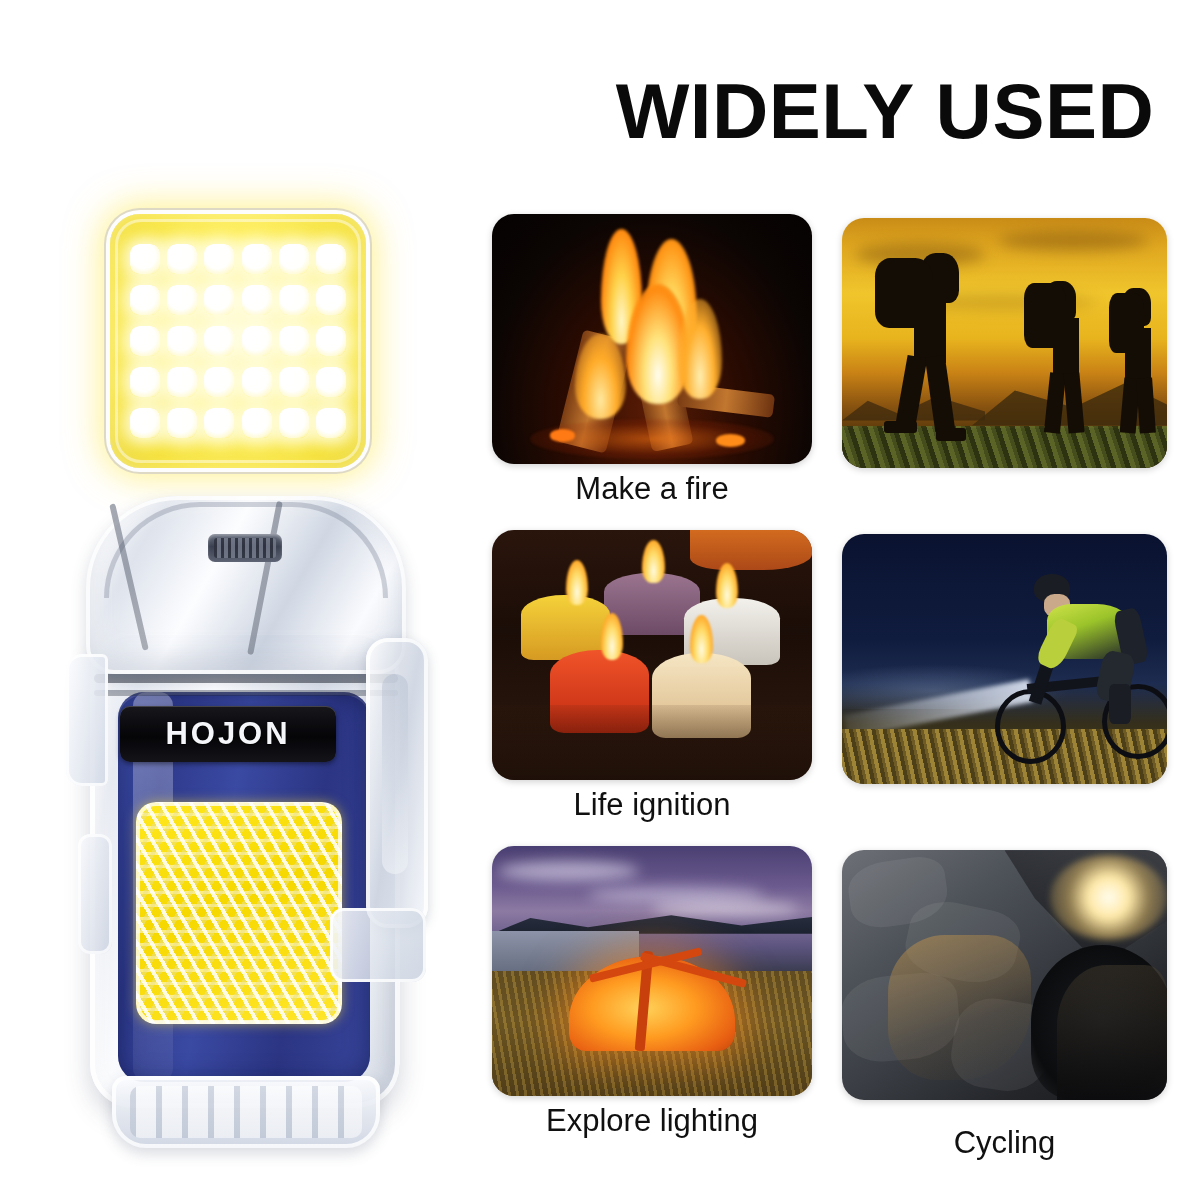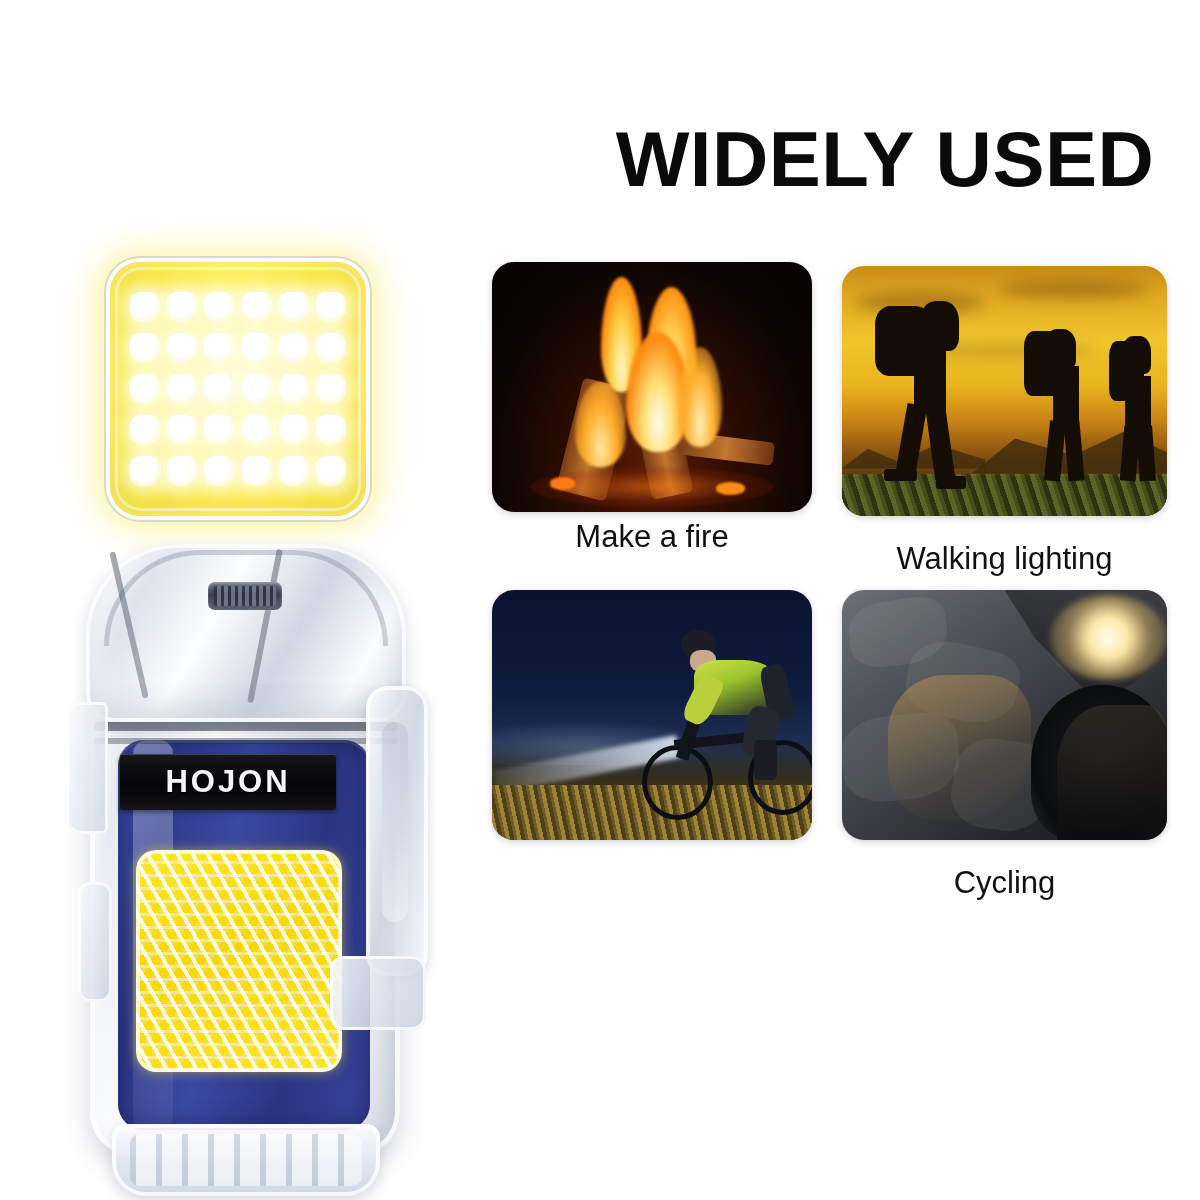--- a/index.html
+++ b/index.html
@@ -3,21 +3,21 @@
 <meta charset="utf-8">
 <style>
   * { margin:0; padding:0; box-sizing:border-box; }
   html,body { width:1200px; height:1200px; }
   body {
     background:#ffffff;
     font-family:"Liberation Sans", sans-serif;
     position:relative;
     overflow:hidden;
   }
-  .stage { position:absolute; inset:0;margin-top:48px; }
+  .stage { position:absolute; inset:0; }
 
   
   #page-title {
     position:absolute;
     left:600px; top:72px; width:570px;
     text-align:center;
     font-size:78px;
     font-weight:bold;
     letter-spacing:0.5px;
     color:#0a0a0a;
@@ -91,21 +91,21 @@
   }
   .core-blue::after{
     content:"";
     position:absolute; left:6%; top:0; width:16%; height:100%;
     background:linear-gradient(180deg, rgba(255,255,255,.32), rgba(255,255,255,.05));
     border-radius:14px;
   }
   
   #brand-plate {
     position:absolute; left:90px; top:228px; width:216px; height:56px;
-    border-radius:2px;
+    border-radius:10px;
     background:linear-gradient(180deg,#17171c 0%,#050508 55%,#141419 100%);
     box-shadow:0 2px 5px rgba(0,0,0,.45), inset 0 1px 0 rgba(255,255,255,.2);
     display:flex; align-items:center; justify-content:center;
   }
   #brand-text {
     color:#f4f6fa;
     font-size:31px;
     font-weight:bold;
     letter-spacing:3px;
     text-shadow:0 1px 1px rgba(0,0,0,.9);
@@ -398,23 +398,44 @@
         <div class="hiker" style="left:65%;top:40%;width:8%;height:26%;"></div>
         <div class="hiker" style="left:63%;top:62%;width:5%;height:24%;transform:rotate(6deg);"></div>
         <div class="hiker" style="left:69%;top:62%;width:5%;height:24%;transform:rotate(-5deg);"></div>
 
         <div class="hiker" style="left:86%;top:28%;width:9%;height:15%;border-radius:40% 40% 22% 22%;"></div>
         <div class="hiker" style="left:82%;top:30%;width:11%;height:24%;border-radius:24% 28% 16% 20%;"></div>
         <div class="hiker" style="left:87%;top:44%;width:8%;height:24%;"></div>
         <div class="hiker" style="left:86%;top:64%;width:5%;height:22%;transform:rotate(5deg);"></div>
         <div class="hiker" style="left:91%;top:64%;width:5%;height:22%;transform:rotate(-4deg);"></div>
       </div>
-      <div class="caption">Walking lighting</div>
-    </div>
-
+    </div>
+
+    <div class="use-case uc-candle">
+      <div class="photo sc-candle">
+        <div style="position:absolute;left:62%;top:0;width:38%;height:16%;background:linear-gradient(180deg,#f07a22,#c4521a);opacity:.85;border-radius:0 0 40% 30%;"></div>
+
+        <div class="cnd" style="left:35%;top:17%;width:30%;height:25%;background:linear-gradient(180deg,#9b7590,#6d4a66);"></div>
+        <div class="flame" style="left:47%;top:4%;width:7%;height:17%;"></div>
+
+        <div class="cnd" style="left:9%;top:26%;width:28%;height:26%;background:linear-gradient(180deg,#f5d23a,#d69a22);"></div>
+        <div class="flame" style="left:23%;top:12%;width:7%;height:18%;"></div>
+
+        <div class="cnd" style="left:60%;top:27%;width:30%;height:27%;background:linear-gradient(180deg,#f3f1ec,#c9c4bb);"></div>
+        <div class="flame" style="left:70%;top:13%;width:7%;height:18%;"></div>
+
+        <div class="cnd" style="left:18%;top:48%;width:31%;height:33%;background:linear-gradient(180deg,#f0542a,#c02a10);"></div>
+        <div class="flame" style="left:34%;top:33%;width:7%;height:19%;"></div>
+
+        <div class="cnd" style="left:50%;top:49%;width:31%;height:34%;background:linear-gradient(180deg,#f6e6c4,#d9b785);"></div>
+        <div class="flame" style="left:62%;top:34%;width:7%;height:19%;"></div>
+        <div style="position:absolute;left:0;top:70%;width:100%;height:30%;background:linear-gradient(180deg,rgba(60,28,12,.1),rgba(25,12,6,.75));"></div>
+      </div>
+      <div class="caption">Life ignition</div>
+    </div>
 
     <div class="use-case uc-cycling">
       <div class="photo sc-cycle">
         <div style="position:absolute;left:0;top:52%;width:70%;height:18%;background:radial-gradient(ellipse at 40% 60%,rgba(120,140,175,.45),rgba(16,28,62,0) 70%);"></div>
         <div class="beam" style="left:0;top:58%;width:58%;height:9%;transform:rotate(-11deg);transform-origin:right center;"></div>
         <div class="grass" style="left:0;top:78%;width:100%;height:22%;"></div>
 
         <div style="position:absolute;left:47%;top:62%;width:22%;height:30%;border:5px solid #0c0e14;border-radius:50%;"></div>
         <div style="position:absolute;left:80%;top:60%;width:22%;height:30%;border:5px solid #0c0e14;border-radius:50%;"></div>
         <div style="position:absolute;left:57%;top:58%;width:30%;height:4%;background:#12141c;transform:rotate(-6deg);"></div>
@@ -423,20 +444,36 @@
         <div style="position:absolute;left:59%;top:16%;width:11%;height:11%;background:#1b1d24;border-radius:50% 50% 40% 40%;"></div>
         <div style="position:absolute;left:62%;top:24%;width:8%;height:9%;background:#caa98a;border-radius:40%;"></div>
         <div style="position:absolute;left:63%;top:28%;width:26%;height:22%;background:linear-gradient(160deg,#cfe24a 0%,#9bc42a 40%,#1d2129 100%);border-radius:30% 40% 22% 26%;"></div>
         <div style="position:absolute;left:62%;top:34%;width:8%;height:20%;background:#b9cf3c;border-radius:30% 20% 40% 30%;transform:rotate(26deg);"></div>
         <div style="position:absolute;left:85%;top:30%;width:8%;height:22%;background:#1e222a;border-radius:26%;transform:rotate(-12deg);"></div>
         <div style="position:absolute;left:79%;top:47%;width:10%;height:20%;background:#24282f;border-radius:30%;transform:rotate(12deg);"></div>
         <div style="position:absolute;left:82%;top:60%;width:7%;height:16%;background:#1a1d24;border-radius:20%;"></div>
       </div>
     </div>
 
+    <div class="use-case uc-tent">
+      <div class="photo sc-tent">
+        <div class="cloud" style="left:2%;top:6%;width:44%;height:8%;background:rgba(245,240,255,.55);"></div>
+        <div class="cloud" style="left:30%;top:16%;width:55%;height:7%;background:rgba(230,224,245,.45);"></div>
+        <div class="cloud" style="left:50%;top:22%;width:46%;height:6%;background:rgba(255,252,255,.5);"></div>
+        <div style="position:absolute;left:0;top:26%;width:100%;height:9%;background:linear-gradient(180deg,#2a3040,#1c2230);clip-path:polygon(0 100%,12% 30%,30% 72%,56% 18%,78% 64%,100% 26%,100% 100%);"></div>
+        <div class="water" style="left:0;top:34%;width:46%;height:20%;"></div>
+        <div style="position:absolute;left:0;top:50%;width:100%;height:50%;background:linear-gradient(180deg,#6b5526 0%,#7d6229 40%,#4e3c18 100%);"></div>
+        <div style="position:absolute;left:0;top:50%;width:100%;height:50%;background:repeating-linear-gradient(80deg,rgba(160,130,54,.5) 0 3px,rgba(80,62,24,.4) 3px 8px);"></div>
+        <div class="tent-body" style="left:24%;top:44%;width:52%;height:38%;"></div>
+        <div style="position:absolute;left:46%;top:42%;width:3%;height:40%;background:#c8410c;border-radius:3px;transform:rotate(5deg);"></div>
+        <div style="position:absolute;left:30%;top:46%;width:36%;height:3%;background:#d4480f;border-radius:3px;transform:rotate(-14deg);"></div>
+        <div style="position:absolute;left:46%;top:48%;width:34%;height:3%;background:#d4480f;border-radius:3px;transform:rotate(15deg);"></div>
+      </div>
+      <div class="caption">Explore lighting</div>
+    </div>
 
     <div class="use-case uc-explore">
       <div class="photo sc-cave">
         <div class="rock" style="left:2%;top:4%;width:30%;height:26%;transform:rotate(-8deg);"></div>
         <div class="rock" style="left:20%;top:22%;width:34%;height:30%;transform:rotate(12deg);"></div>
         <div class="rock" style="left:0;top:50%;width:36%;height:34%;transform:rotate(-5deg);"></div>
         <div class="rock" style="left:34%;top:60%;width:30%;height:36%;transform:rotate(9deg);"></div>
         <div style="position:absolute;left:14%;top:34%;width:44%;height:58%;background:linear-gradient(160deg,rgba(196,150,78,.55),rgba(120,88,40,.2) 60%,rgba(0,0,0,0));border-radius:40% 30% 50% 35%;"></div>
         <div style="position:absolute;left:50%;top:0;width:52%;height:46%;background:linear-gradient(200deg,rgba(60,62,68,.9),rgba(24,26,30,.9));clip-path:polygon(0 0,100% 0,100% 58%,56% 100%,18% 42%);"></div>
         <div class="cave-light" style="left:64%;top:2%;width:36%;height:34%;"></div>

